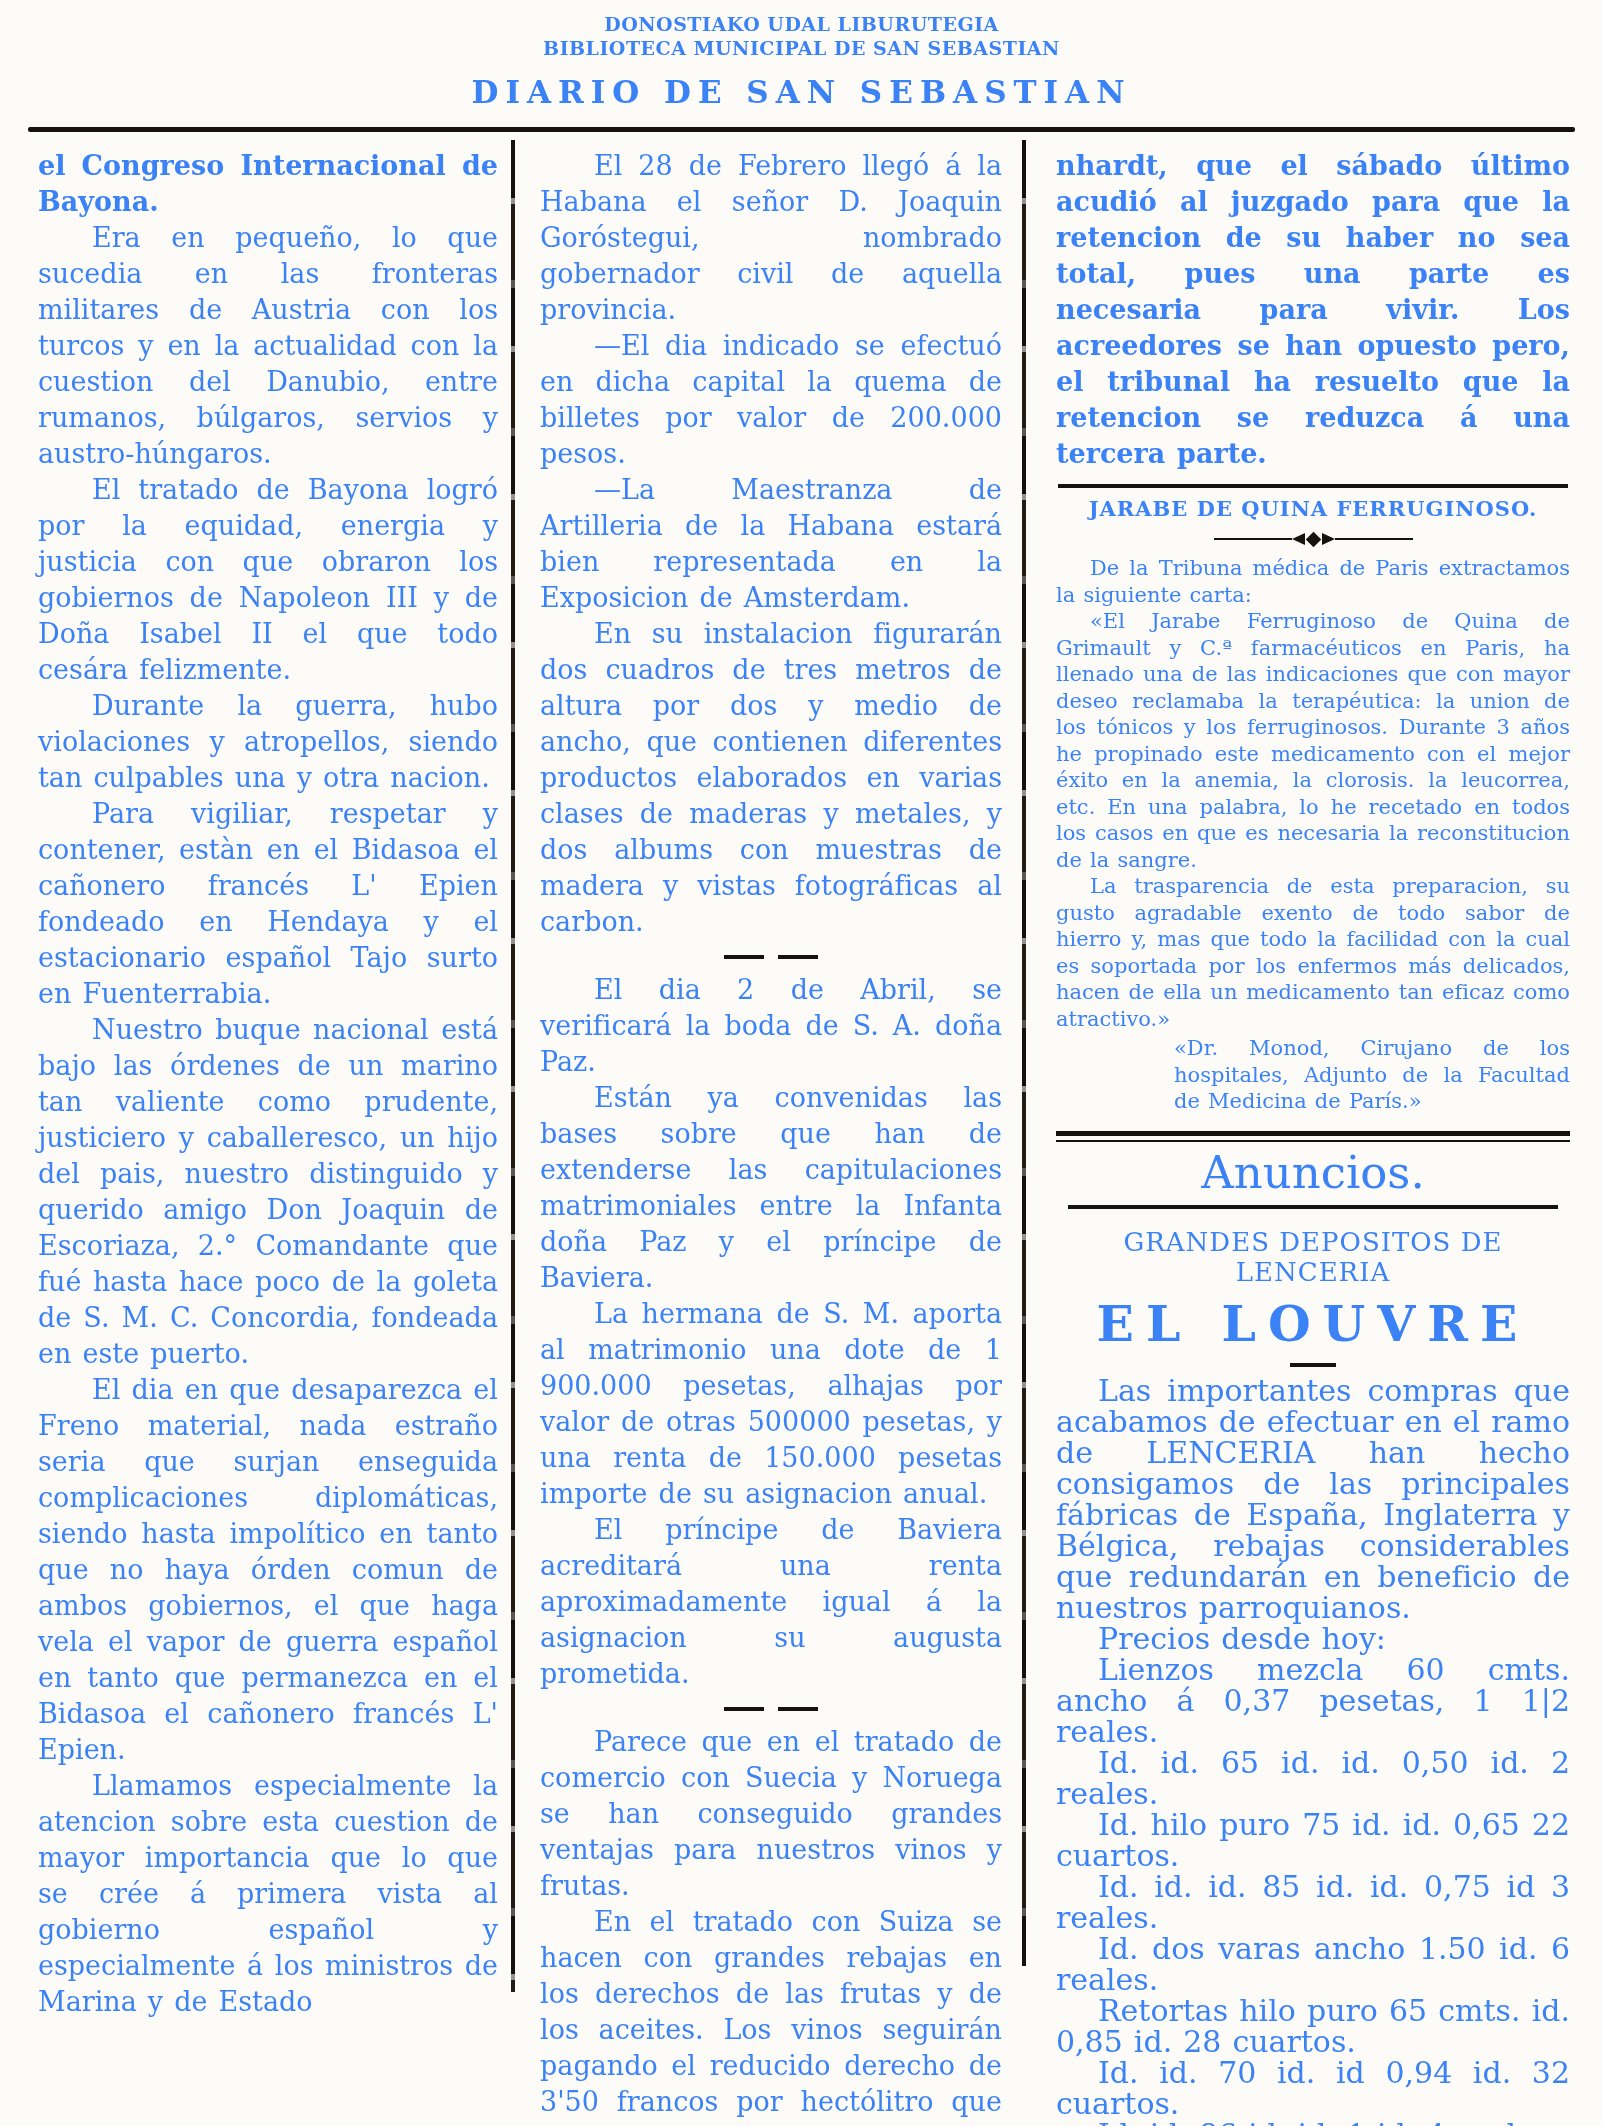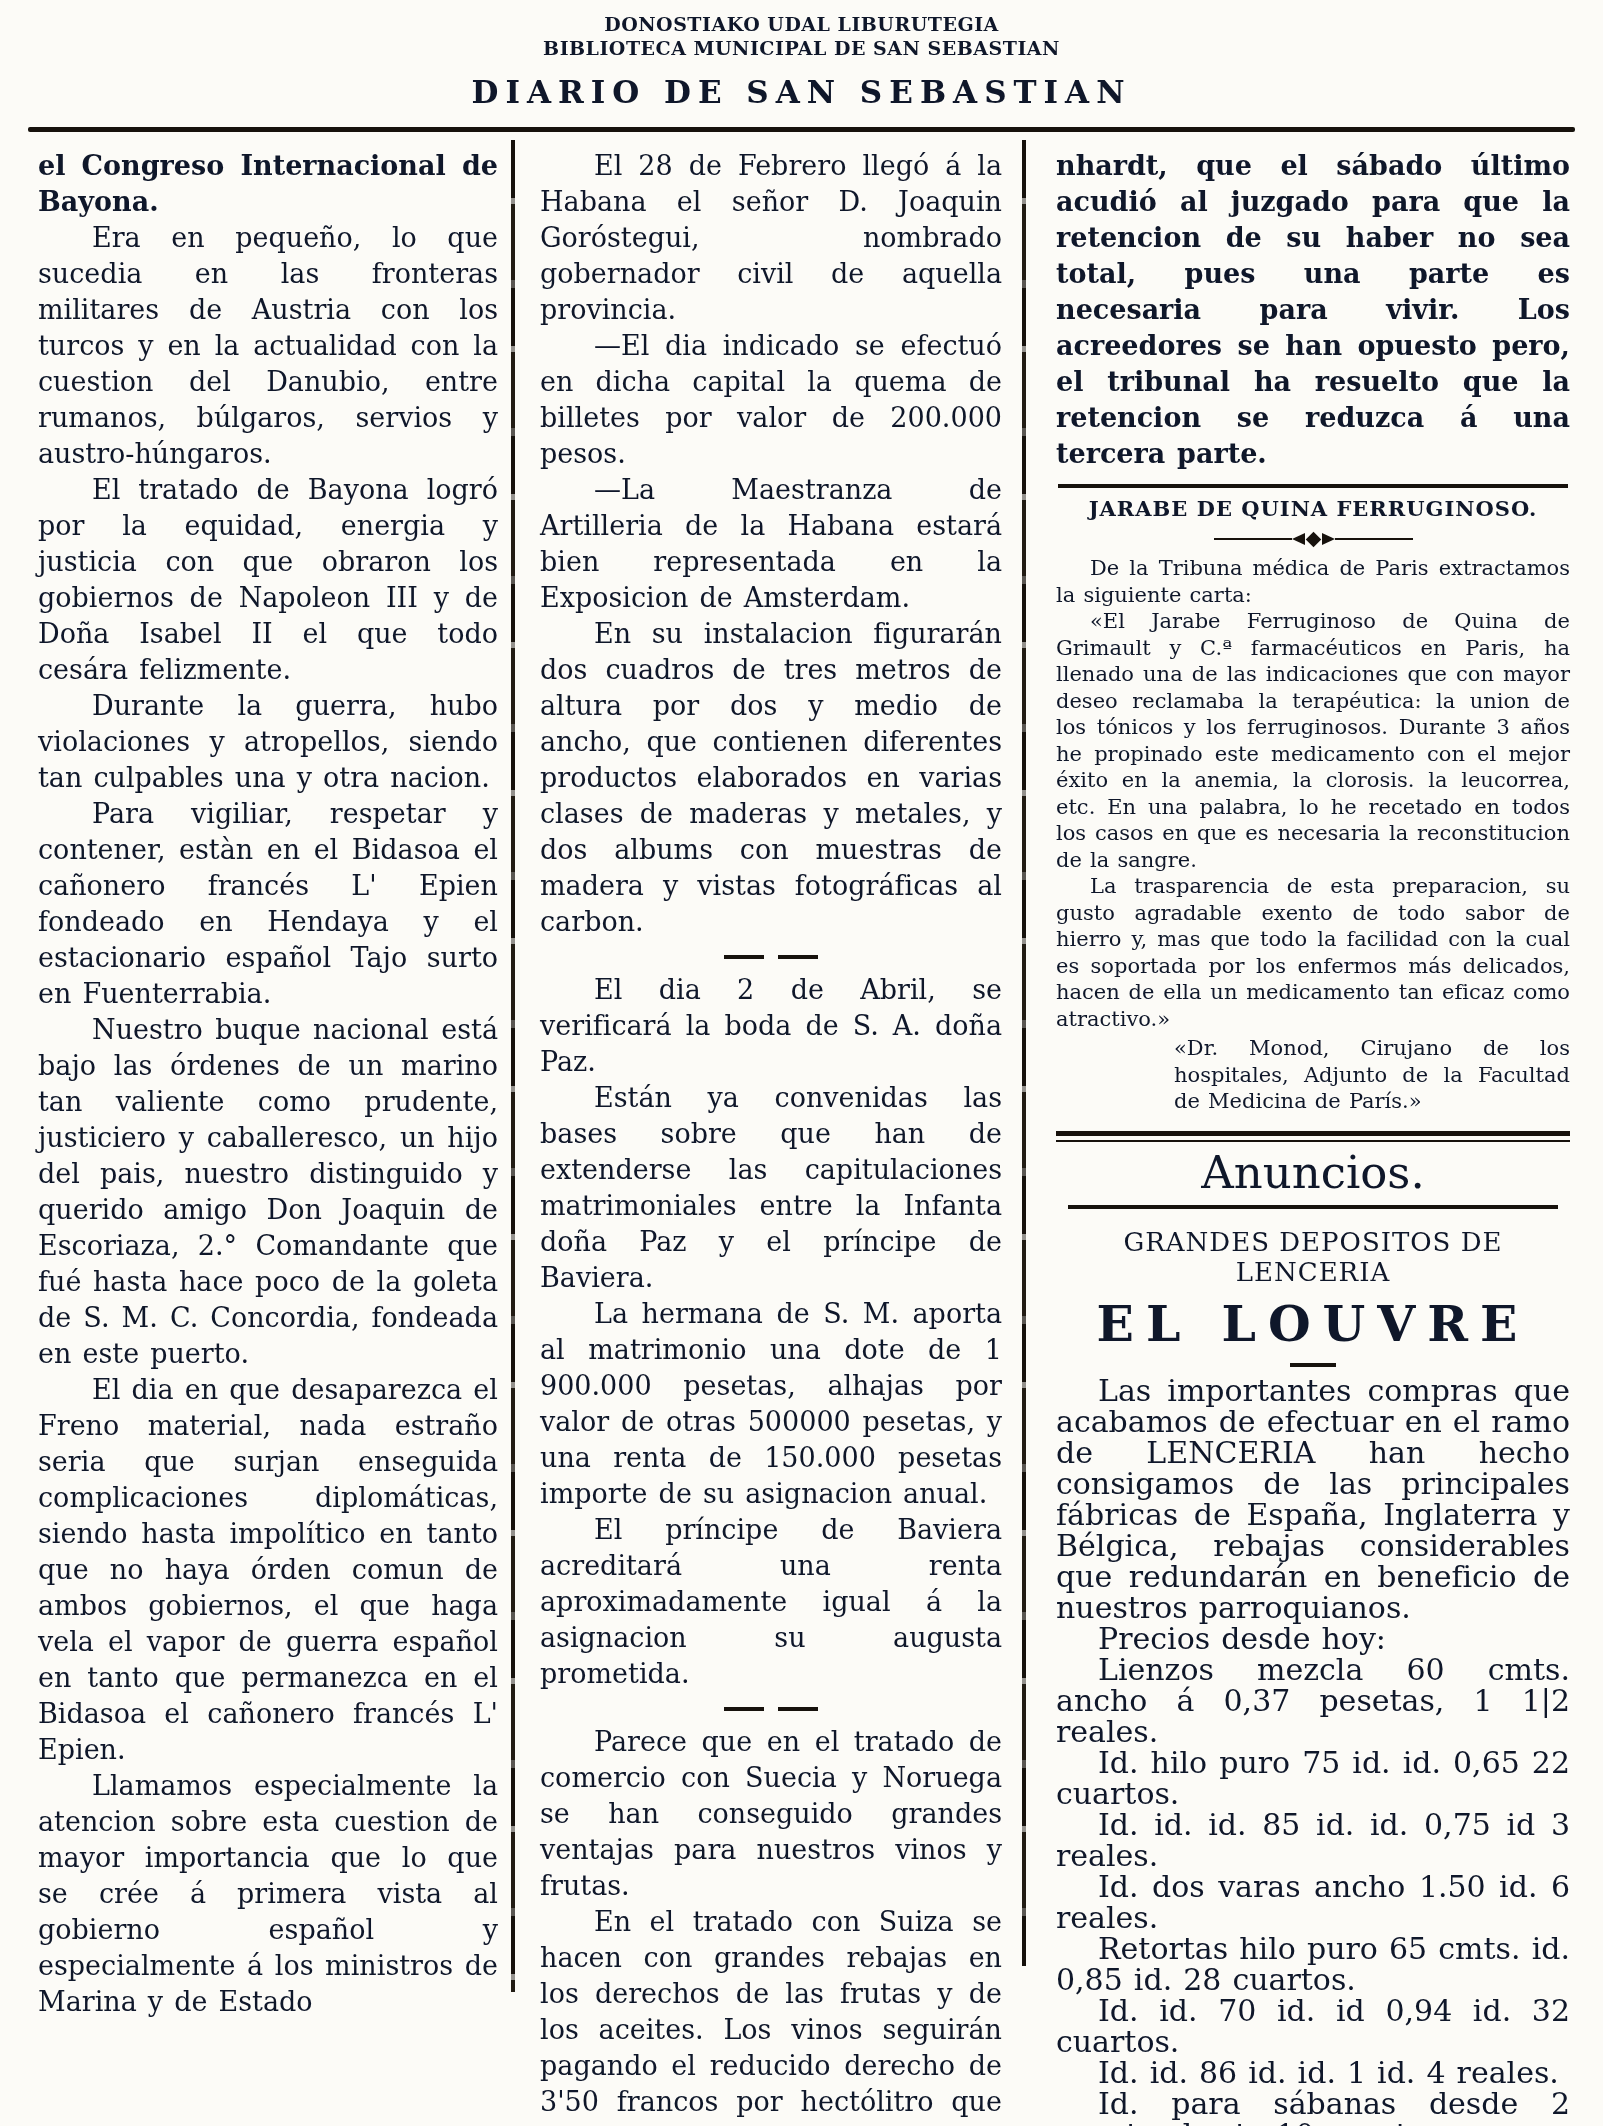--- a/index.html
+++ b/index.html
@@ -1,18 +1,18 @@
 <!DOCTYPE html>
 <html lang="es"><head>
 <meta charset="utf-8">
 <style>
   html,body{margin:0;padding:0;background:#e8e6e0;}
   .page{
     position:relative;width:1603px;height:2126px;margin:0 auto;
-    background:#fcfbf7;color:#0f172a;overflow:hidden;
+    background:#fcfbf7;color:#3b82f6;overflow:hidden;
     font-family:"DejaVu Serif","Liberation Serif",serif;
   }
   .archive{
     position:absolute;top:12px;left:0;right:0;text-align:center;
     font-size:19px;line-height:24px;font-weight:bold;letter-spacing:.5px;
   }
   .masthead{
     position:absolute;top:74px;left:0;right:0;text-align:center;
     font-size:31px;font-weight:bold;letter-spacing:7px;white-space:nowrap;
   }
@@ -129,20 +129,21 @@
       <div class="head anuncios">Anuncios.</div>
       <div class="rule under-anuncios"></div>
       <div class="head grandes">GRANDES DEPOSITOS DE LENCERIA</div>
       <div class="head louvre">EL LOUVRE</div>
       <div class="dash single">
         <i></i>
       </div>
       <p class="para ad">Las importantes compras que acabamos de efectuar en el ramo de LENCERIA han hecho consigamos de las principales fábricas de España, Inglaterra y Bélgica, rebajas considerables que redundarán en beneficio de nuestros parroquianos.</p>
       <p class="para ad">Precios desde hoy:</p>
       <p class="para ad">Lienzos mezcla 60 cmts. ancho á 0,37 pesetas, 1 1|2 reales.</p>
+      <p class="para ad">Id. id. 65 id. id. 0,50 id. 2 reales.</p>
       <p class="para ad">Id. hilo puro 75 id. id. 0,65 22 cuartos.</p>
       <p class="para ad">Id. id. id. 85 id. id. 0,75 id 3 reales.</p>
       <p class="para ad">Id. dos varas ancho 1.50 id. 6 reales.</p>
       <p class="para ad">Retortas hilo puro 65 cmts. id. 0,85 id. 28 cuartos.</p>
       <p class="para ad">Id. id. 70 id. id 0,94 id. 32 cuartos.</p>
       <p class="para ad">Id. id. 86 id. id. 1 id. 4 reales.</p>
       <p class="para ad">Id. para sábanas desde 2 pesetas hasta 10 pesetas.</p>
       <p class="para ad">Holandas hilo garantizado desde 1 peseta hasta 12,50.</p>
       <p class="para ad nota">NOTA. Se ha recibido un variado surtido en toda clase de MANTELERIAS Y SOBRECAMAS BLANCAS.</p>
     </div>

